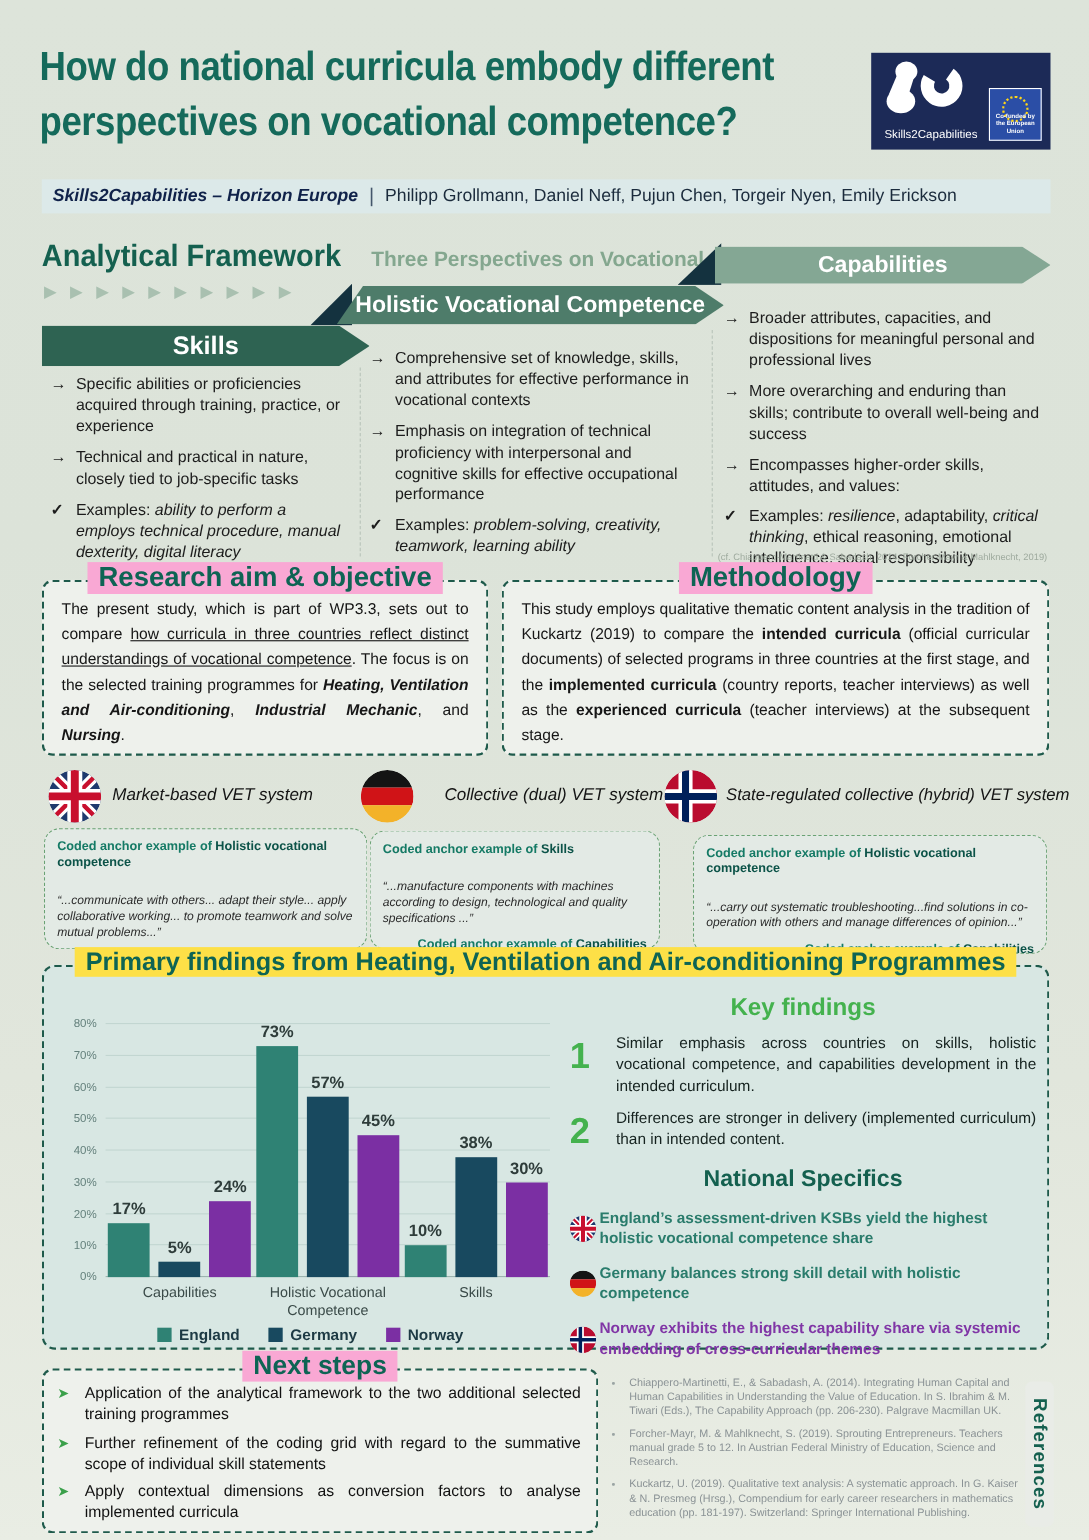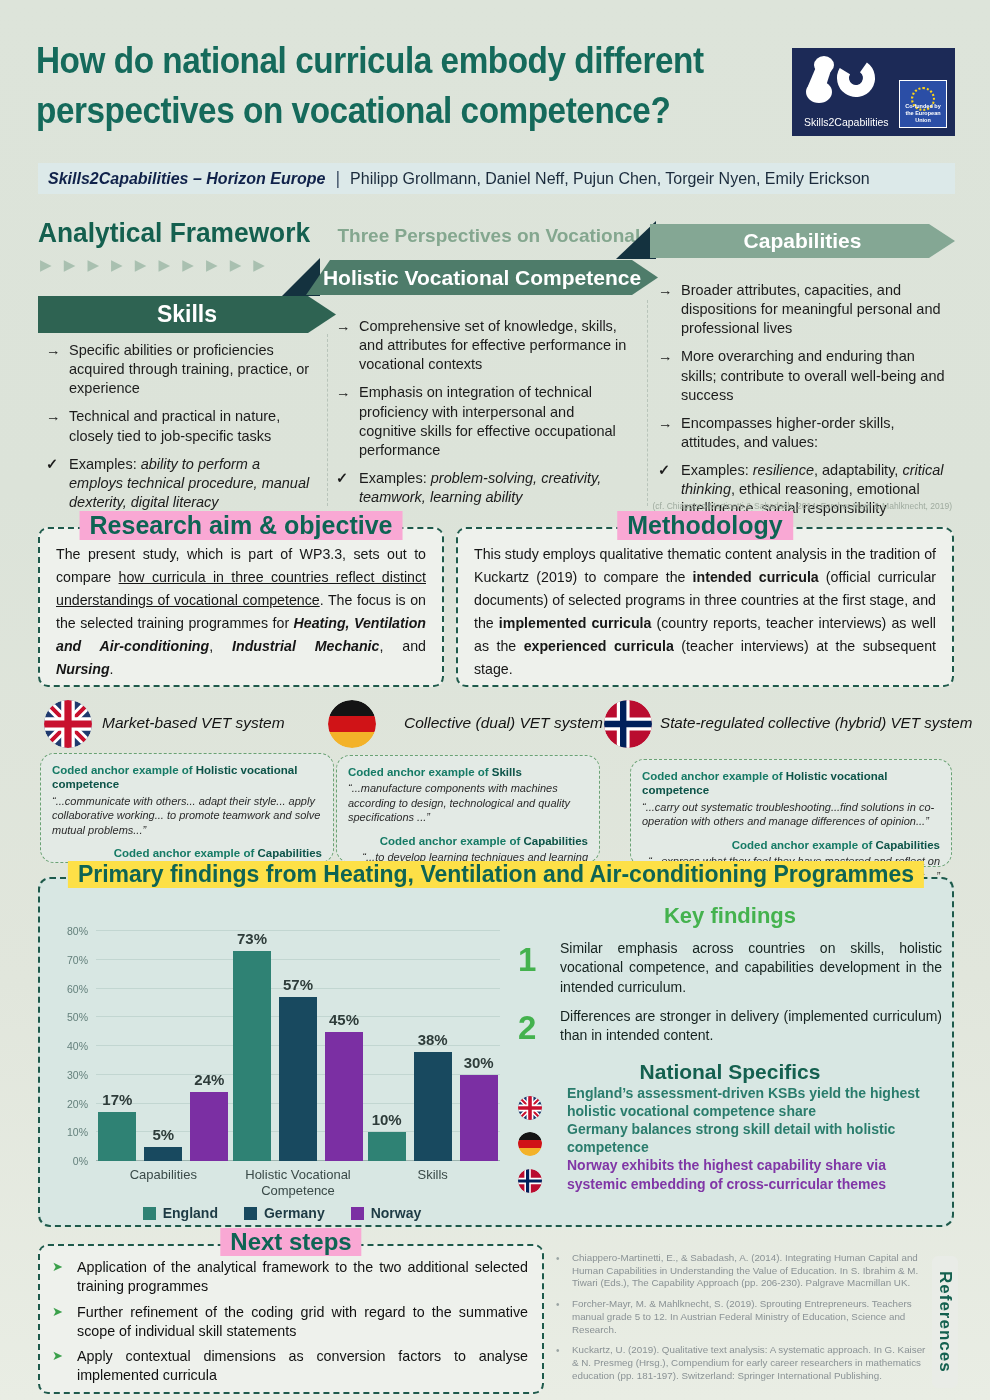--- a/index.html
+++ b/index.html
@@ -58,21 +58,21 @@
   
   .flag{border-radius:50%;overflow:hidden;display:block;}
   .flag-circle{position:absolute;width:48px;height:48px;}
   .vet-label{position:absolute;top:714px;font-style:italic;font-size:15.5px;color:#141414;white-space:nowrap;}
 
   
   .abox{position:absolute;border:1.5px dashed #6aa274;border-radius:14px;background:#e3eae5;
     box-sizing:border-box;padding:9px 11px;}
   .ahead{font-size:11.5px;font-weight:bold;color:#157a65;line-height:1.25;}
   .ahead .term{color:#0c5348;}
-  .aquote{font-size:11px;font-style:italic;color:#2b2b2b;line-height:1.32;margin-top:2px;}
+  .aquote{font-size:11px;font-style:italic;color:#2b2b2b;line-height:1.32;margin-top:20px;}
   .r{text-align:right;}
   .asp{margin-top:9px;}
 
   
   .findings{left:38px;top:877px;width:916px;height:350px;background:#d8e7e3;border-radius:12px;}
   .findings .dbox-label{font-size:23px;background:#fde047;}
 
   .chart{position:absolute;left:14px;top:30px;width:456px;height:300px;}
   .plot{position:absolute;left:42px;top:22px;width:404px;height:230px;}
   .gridline{position:absolute;left:0;right:0;height:1px;background:#c2d6d1;}
@@ -87,21 +87,21 @@
   .legend{position:absolute;left:0;top:296px;width:456px;display:flex;justify-content:center;gap:26px;}
   .legend-item{display:flex;align-items:center;gap:7px;font-size:14px;font-weight:bold;color:#1d3a44;}
   .swatch{width:13px;height:13px;}
 
   .rightcol{position:absolute;left:478px;top:24px;width:424px;}
   .kf-title{text-align:center;font-size:22px;font-weight:bold;color:#44b24e;}
   .kf-item{display:flex;gap:12px;margin-top:10px;}
   .kf-num{flex:0 0 30px;font-size:33px;font-weight:bold;color:#44b24e;line-height:1;padding-top:4px;}
   .kf-text{font-size:14px;color:#15221f;line-height:1.38;text-align:justify;}
   .ns-title{text-align:center;font-size:21px;font-weight:bold;color:#14604f;margin-top:14px;}
-  .ns-item{display:flex;align-items:flex-end;gap:25px;}
+  .ns-item{display:flex;align-items:center;gap:3px;margin-top:14px;}
   .ns-flag{flex:0 0 24px;padding-top:2px;}
   .ns-text{font-size:14px;font-weight:bold;line-height:1.3;}
 
   
   .next-box{left:38px;top:1244px;width:506px;height:150px;}
   .next-box .dbox-label{font-size:24px;}
   .ns-list{padding:12px 14px 0 12px;}
   .step{display:flex;gap:9px;margin-bottom:7px;}
   .step-icon{flex:0 0 16px;color:#3aa04a;font-size:13px;padding-top:1px;}
   .step-text{font-size:14.3px;color:#111;line-height:1.32;text-align:justify;}

